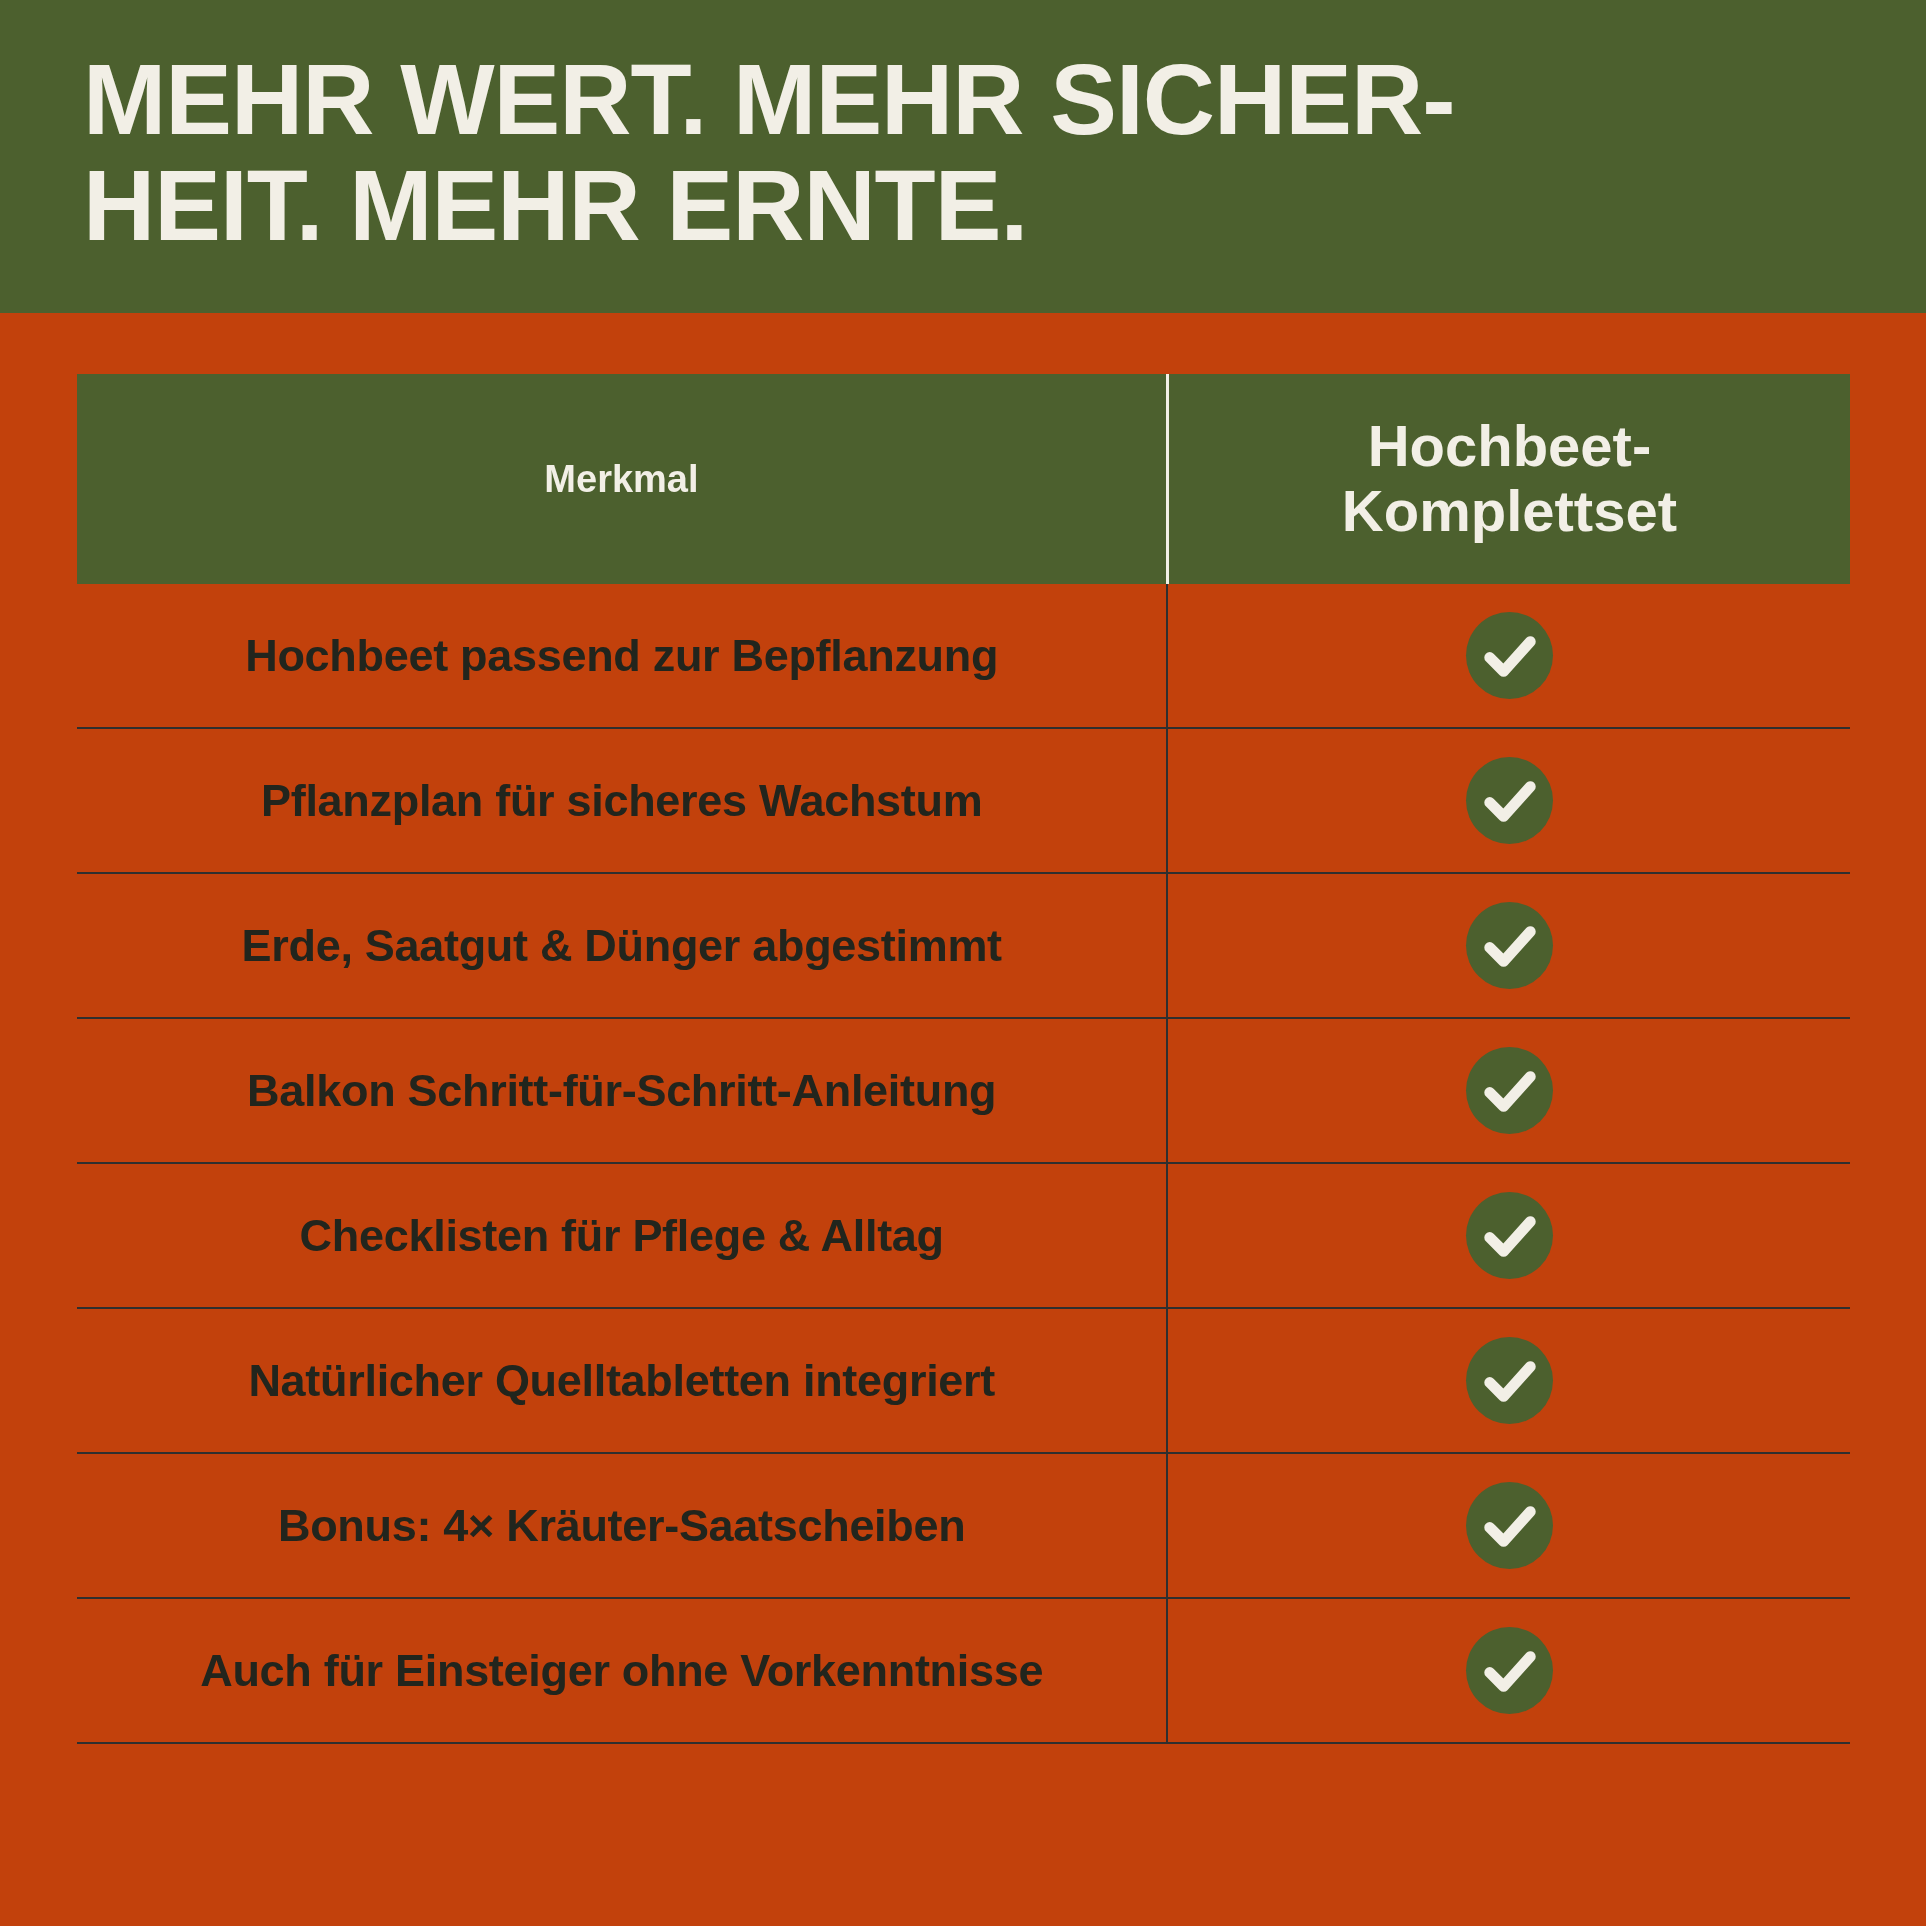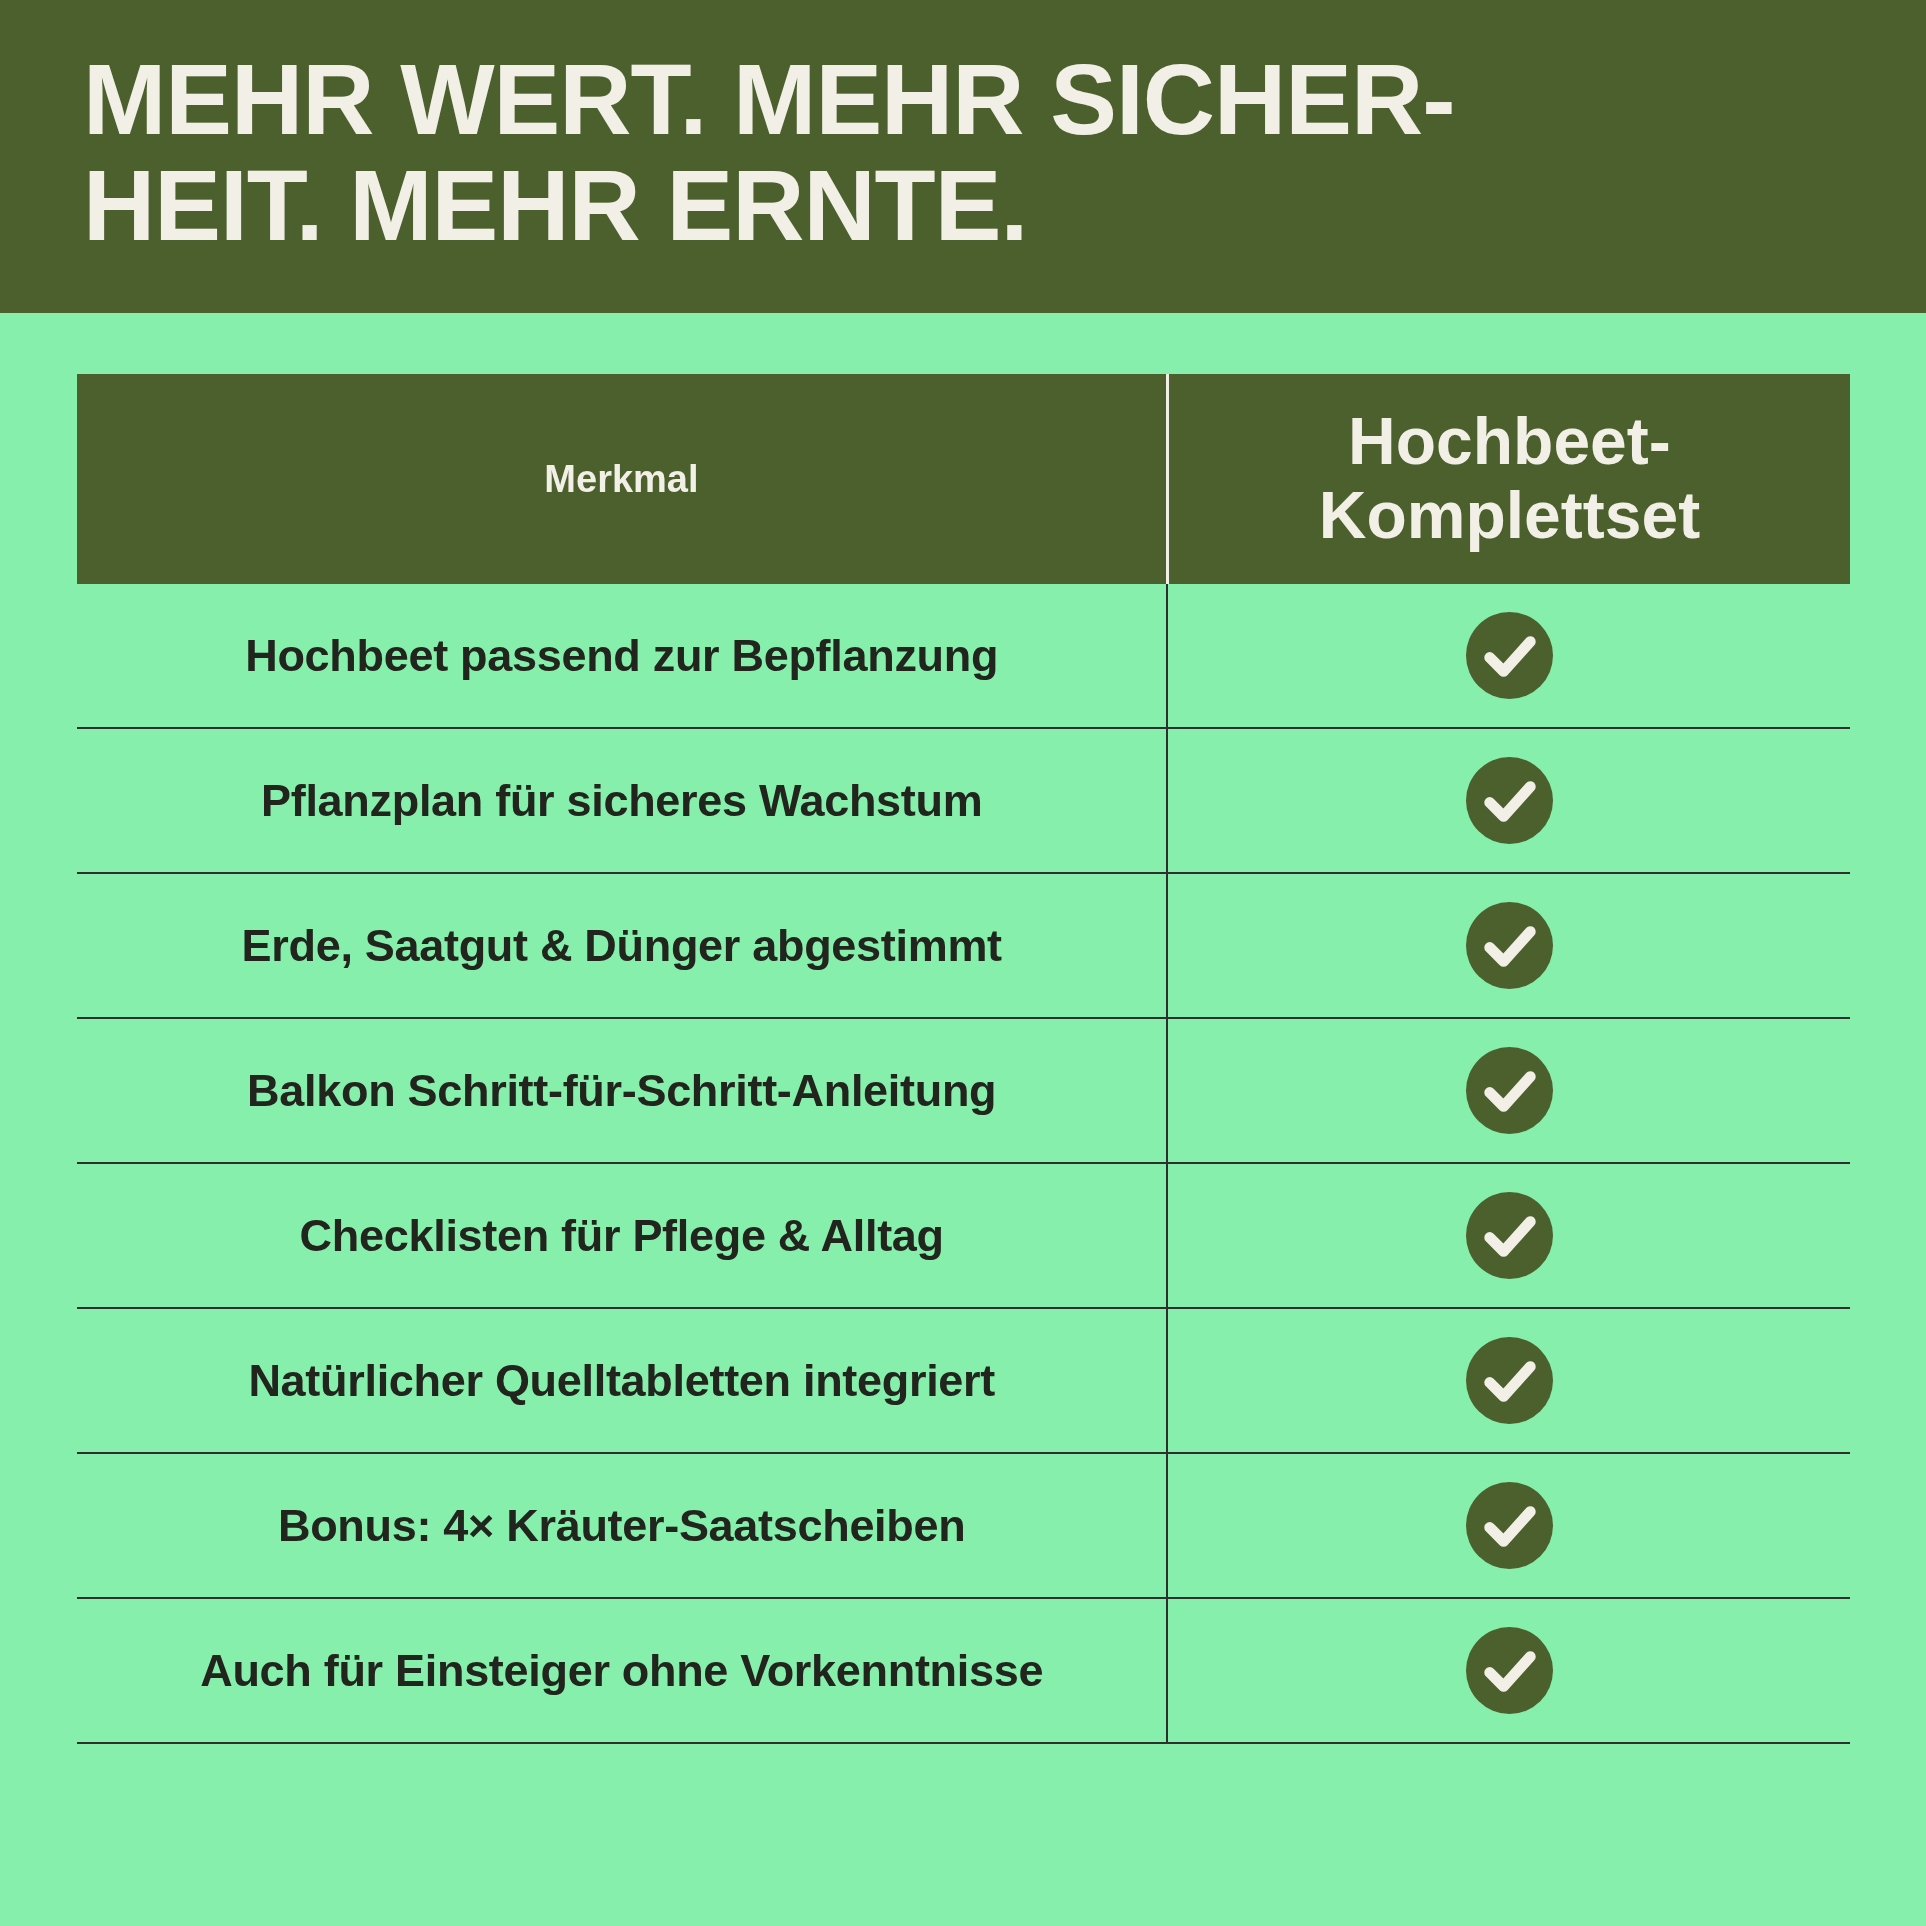--- a/index.html
+++ b/index.html
@@ -11,21 +11,21 @@
     height: 1927px;
     background: #f2efe6;
     font-family: "Liberation Sans", sans-serif;
     overflow: hidden;
   }
 
   .page {
     position: relative;
     width: 1927px;
     height: 1927px;
-    background: #86efac;
+    background: #c2410c;
     box-sizing: border-box;
   }
 
   
   .header-band {
     background: #4d5f２e;
     background: #4c602e;
     width: 100%;
     padding: 46px 83px 55px 83px;
     box-sizing: border-box;
@@ -67,21 +67,21 @@
     font-weight: bold;
     vertical-align: middle;
     text-align: center;
     height: 210px;
   }
   thead th.head-feature {
     font-size: 38px;
     letter-spacing: 0px;
   }
   thead th.head-set {
-    font-size: 66px;
+    font-size: 58px;
     line-height: 1.12;
     border-left: 3px solid #f2efe6;
     white-space: pre-line;
   }
 
   tbody tr {
     border-bottom: 2px solid #2f2f2f;
   }
   tbody tr:first-child td {
     border-top: none;

